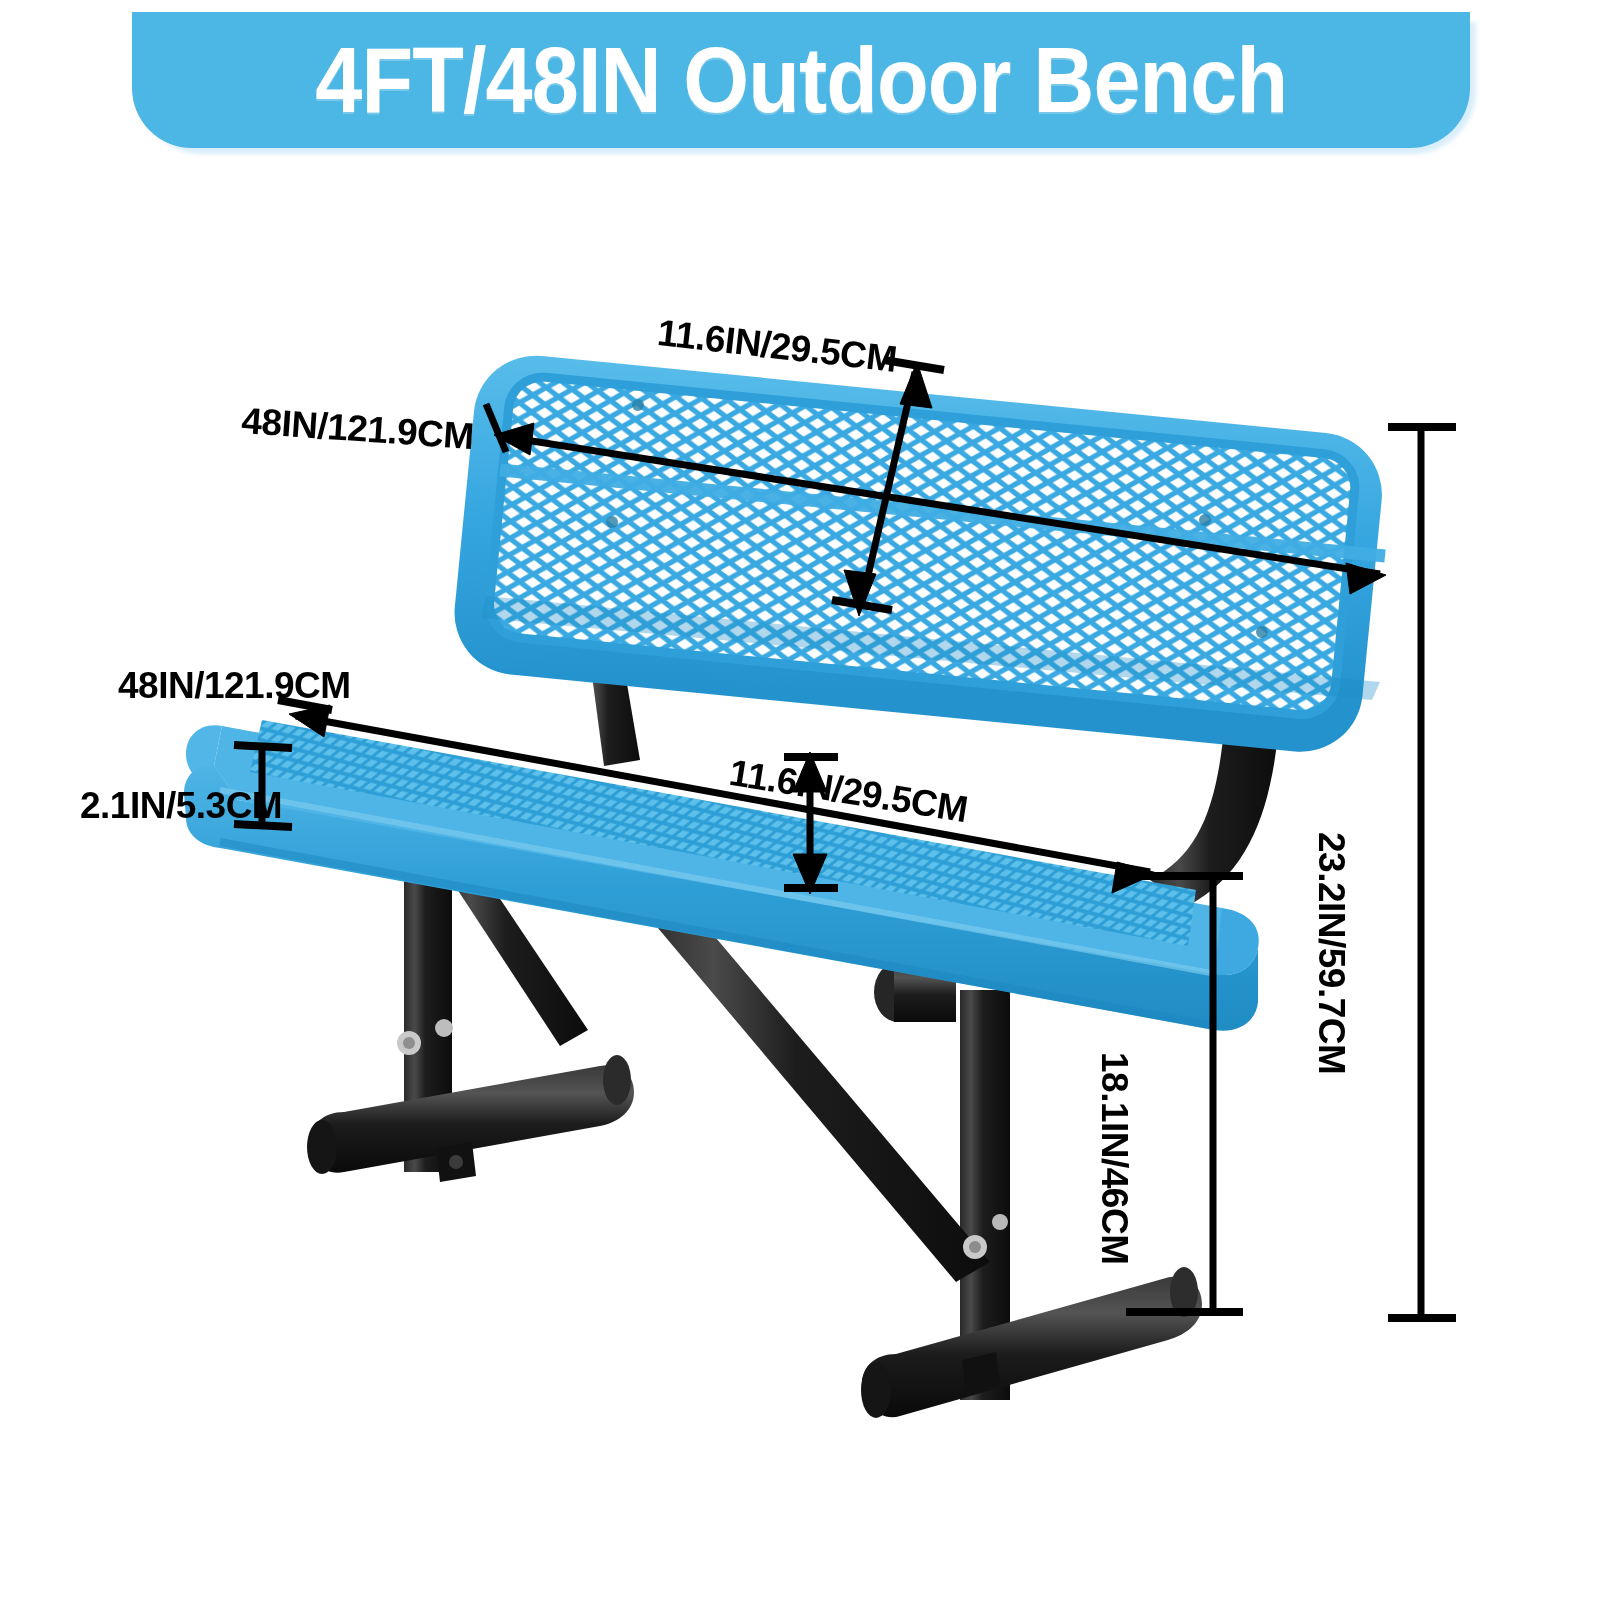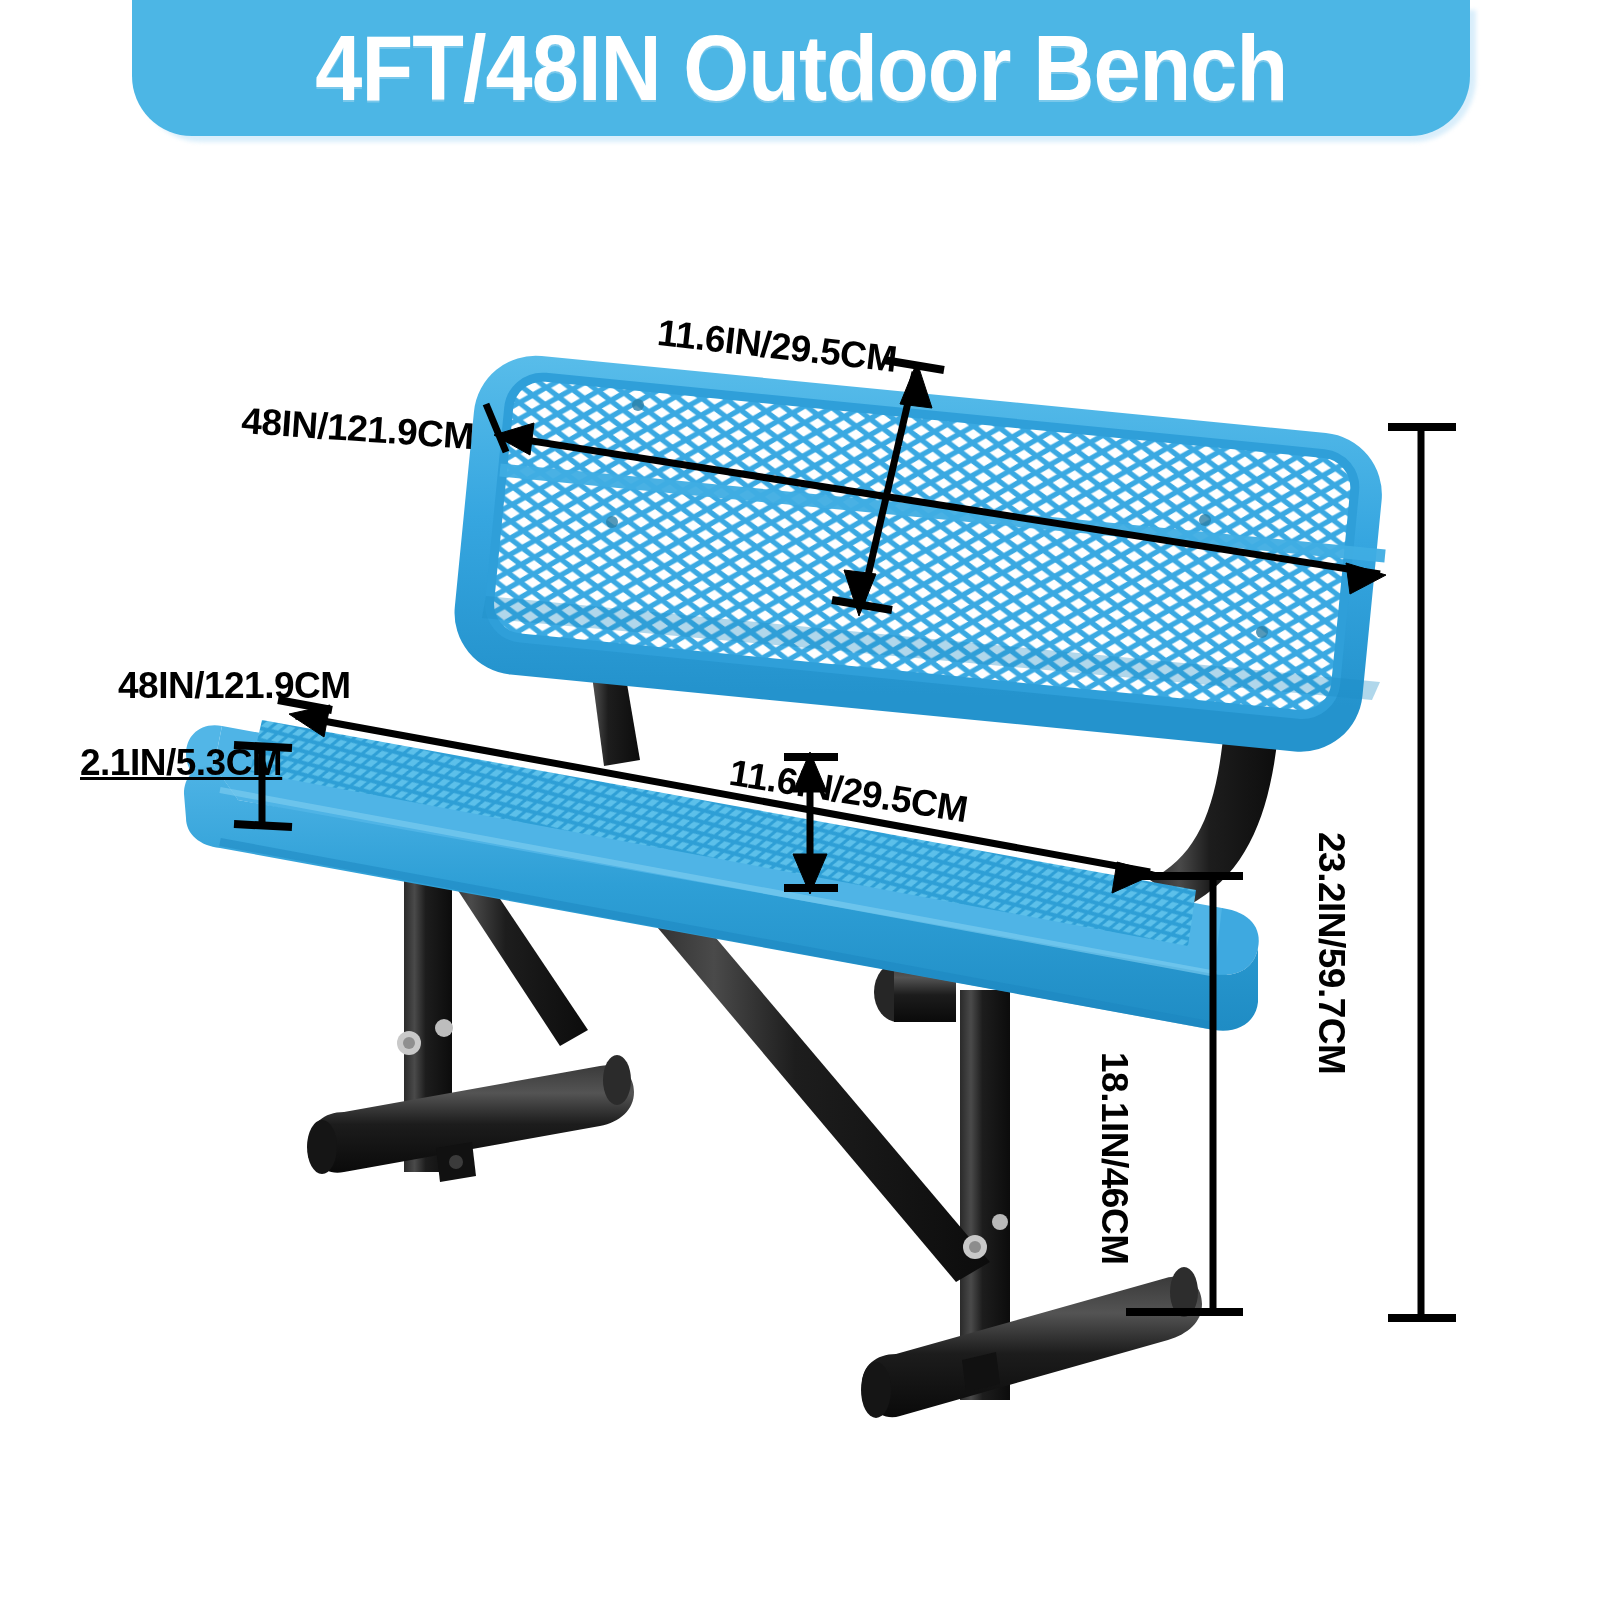--- a/index.html
+++ b/index.html
@@ -1,40 +1,40 @@
 <!DOCTYPE html>
 <html><head>
 <meta charset="utf-8">
 <style>
   html,body{margin:0;padding:0;background:#ffffff;}
   body{width:1600px;height:1600px;position:relative;overflow:hidden;
        font-family:"Liberation Sans","DejaVu Sans",sans-serif;}
 
   
-  #banner-wrap{position:absolute;left:132px;top:0;width:1338px;height:152px;}
+  #banner-wrap{position:absolute;left:132px;top:12px;width:1338px;height:152px;}
   #banner-shadow{position:absolute;left:6px;top:10px;width:100%;height:132px;
       background:#d9eefb;border-radius:0 0 64px 64px;filter:blur(2px);}
   #banner{position:absolute;left:0;top:0;width:100%;height:136px;
       background:#4cb6e5;border-radius:0 0 60px 60px;
       display:flex;align-items:center;justify-content:center;}
   #banner-title{color:#ffffff;font-size:92px;font-weight:bold;letter-spacing:-1px;
       transform:scaleX(.92);white-space:nowrap;line-height:1;
       text-shadow:0 2px 0 rgba(255,255,255,.25);}
 
   
   #stage{position:absolute;left:0;top:0;width:1600px;height:1600px;}
   #stage svg{position:absolute;left:0;top:0;}
 
   
   .dim-label{position:absolute;color:#000;font-weight:bold;white-space:nowrap;
       font-size:37px;letter-spacing:-.5px;}
   #lbl-back-depth{left:660px;top:312px;transform:rotate(6.5deg);transform-origin:left top;}
   #lbl-back-width{left:243px;top:400px;transform:rotate(4deg);transform-origin:left top;}
   #lbl-seat-width{left:118px;top:665px;transform:rotate(0deg);}
-  #lbl-seat-thick{left:80px;top:742px;text-decoration:underline;}
+  #lbl-seat-thick{left:80px;top:785px;}
   #lbl-seat-depth{left:733px;top:752px;transform:rotate(9deg);transform-origin:left top;}
   #lbl-total-height{left:1352px;top:832px;transform:rotate(90deg);transform-origin:left top;}
   #lbl-seat-height{left:1135px;top:1052px;transform:rotate(90deg);transform-origin:left top;}
 </style>
 </head>
 <body>
 
 <div id="banner-wrap">
   <div id="banner-shadow"></div>
   <div id="banner">

